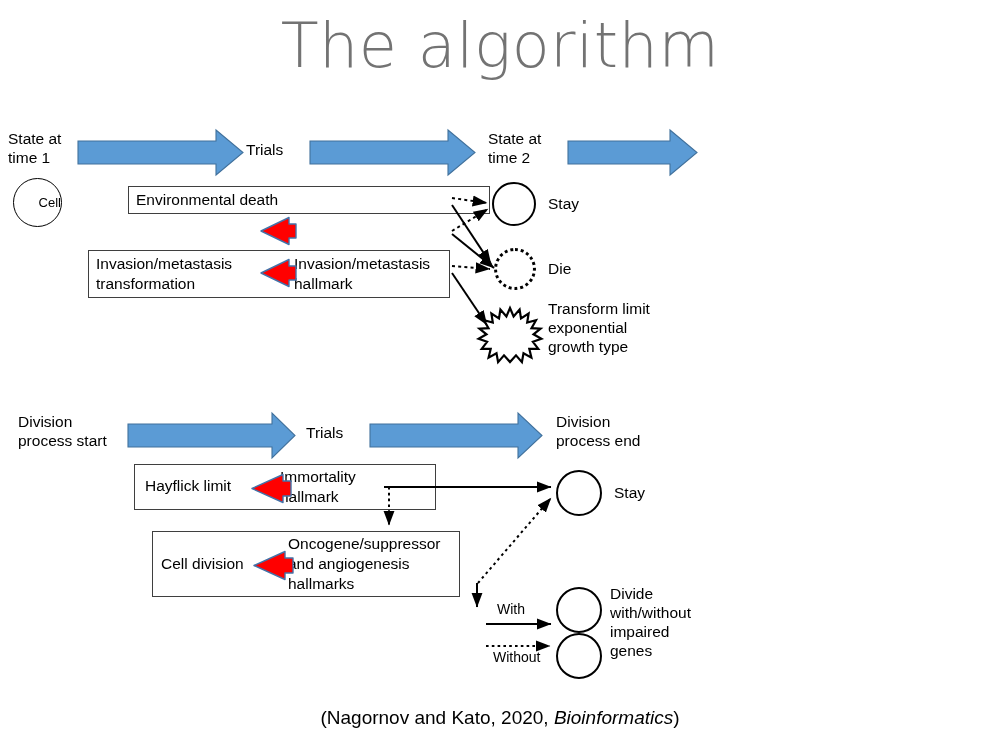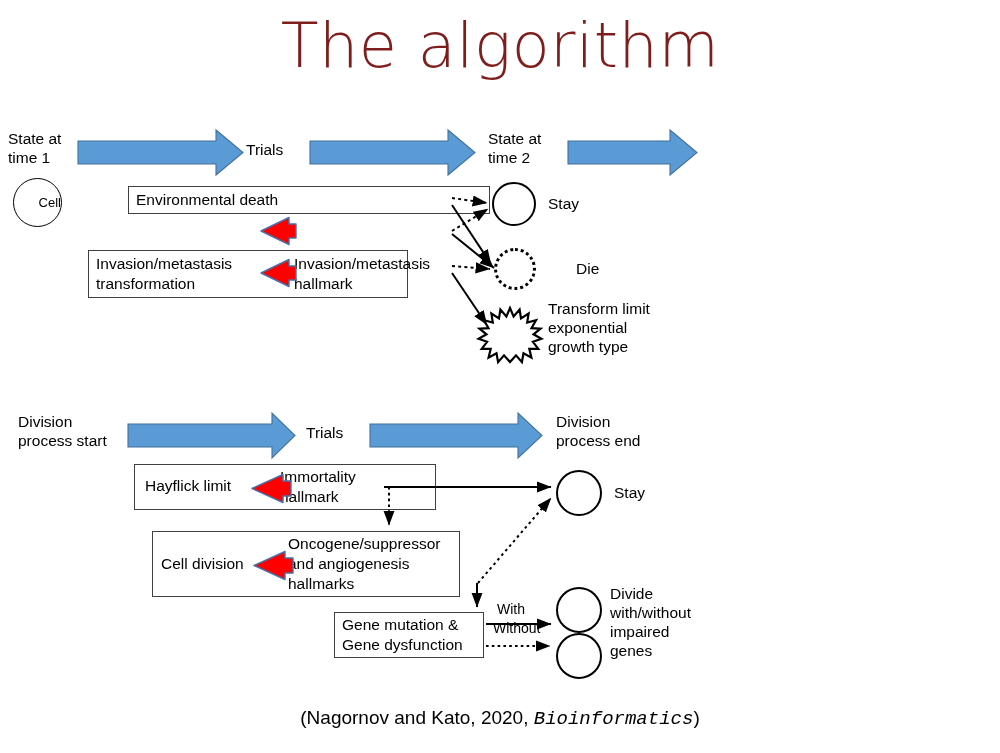--- a/index.html
+++ b/index.html
@@ -23,21 +23,21 @@
   
   #slide-title {
     left: 0;
     top: 10px;
     width: 1000px;
     text-align: center;
     font-size: 62px;
     line-height: 72px;
     font-weight: 300;
     letter-spacing: 0.5px;
-    color: #7f1d1d;
+    color: #737373;
     font-family: "DejaVu Sans", sans-serif;
     font-stretch: condensed;
   }
 
   
   .lbl {
     font-size: 15.5px;
     line-height: 19px;
     color: #000000;
     white-space: pre-line;
@@ -100,21 +100,21 @@
   }
 
   
   #caption {
     left: 0;
     top: 707px;
     width: 1000px;
     text-align: center;
     font-size: 19px;
   }
-  #caption .ital { font-style: italic; font-family: Liberation Mono, monospace; }
+  #caption .ital { font-style: italic; }
 </style>
 </head>
 <body>
 
 <div id="slide">
 
   <div class="abs" id="slide-title">The algorithm</div>
 
   <div class="abs lbl" style="left:8px; top:129px; width:90px;">State at
 time 1</div>
@@ -124,32 +124,32 @@
 
   <div class="abs circ-cell" style="left:13px; top:178px; width:49px; height:49px;">
     <span>Cell</span>
   </div>
 
   <div class="abs pbox" style="left:88px; top:186px; width:362px; height:28px;margin-left:40px;">
     <span class="txt-left" style="top:3px;">Environmental death</span>
   </div>
 
 
-  <div class="abs pbox" style="left:88px; top:250px; width:320px; height:48px;padding-left:48px;">
+  <div class="abs pbox" style="left:88px; top:250px; width:362px; height:48px;padding-left:48px;">
     <span class="txt-left" style="top:3px; white-space:pre-line;">Invasion/metastasis
 transformation</span>
     <span class="txt-right" style="left:205px; top:3px; white-space:pre-line;">Invasion/metastasis
 hallmark</span>
   </div>
 
   <div class="abs circ" style="left:492px; top:182px; width:44px; height:44px;"></div>
   <div class="abs lbl" style="left:548px; top:194px;">Stay</div>
 
   <div class="abs circ-dotted" style="left:494px; top:248px; width:42px; height:42px;"></div>
-  <div class="abs lbl" style="left:548px; top:259px;margin-left:28px;">Die</div>
+  <div class="abs lbl" style="left:548px; top:259px;">Die</div>
 
   <div class="abs lbl" style="left:548px; top:299px; width:160px;">Transform limit
 exponential
 growth type</div>
 
   <div class="abs lbl" style="left:18px; top:412px; width:130px;">Division
 process start</div>
   <div class="abs lbl" style="left:306px; top:423px; width:60px;">Trials</div>
   <div class="abs lbl" style="left:556px; top:412px; width:130px;">Division
 process end</div>
@@ -160,27 +160,23 @@
 hallmark</span>
   </div>
 
   <div class="abs pbox" style="left:152px; top:531px; width:308px; height:66px;">
     <span class="txt-left" style="left:8px; top:22px;">Cell division</span>
     <span class="txt-right" style="left:135px; top:2px; white-space:pre-line;">Oncogene/suppressor
 and angiogenesis
 hallmarks</span>
   </div>
 
-  <div class="abs pbox" style="left:334px; top:612px; width:150px; height:46px;">
-    <span class="txt-left" style="left:7px; top:2px; white-space:pre-line;">Gene mutation &amp;
-Gene dysfunction</span>
-  </div>
 
   <div class="abs lbl-sm" style="left:497px; top:602px;">With</div>
-  <div class="abs lbl-sm" style="left:493px; top:621px;">Without</div>
+  <div class="abs lbl-sm" style="left:493px; top:650px;">Without</div>
 
   <div class="abs circ" style="left:556px; top:470px; width:46px; height:46px;"></div>
   <div class="abs lbl" style="left:614px; top:483px;">Stay</div>
 
   <div class="abs circ" style="left:556px; top:587px; width:46px; height:46px;"></div>
   <div class="abs circ" style="left:556px; top:633px; width:46px; height:46px;"></div>
   <div class="abs lbl" style="left:610px; top:584px; width:120px;">Divide
 with/without
 impaired
 genes</div>

